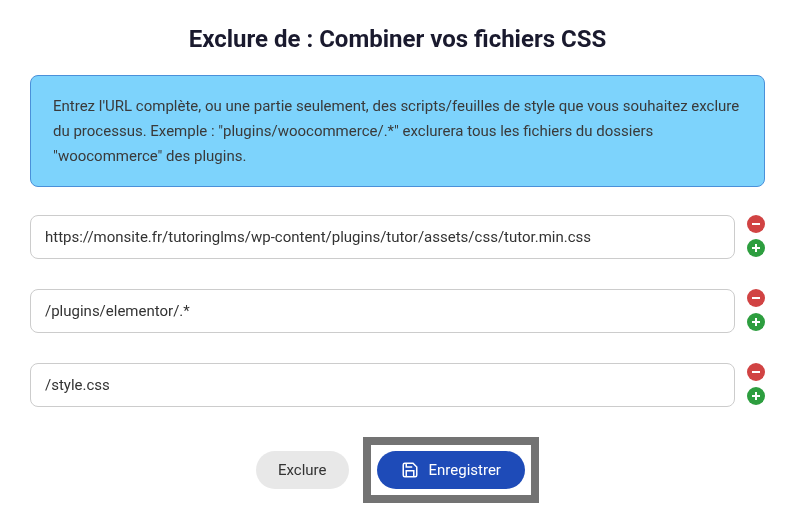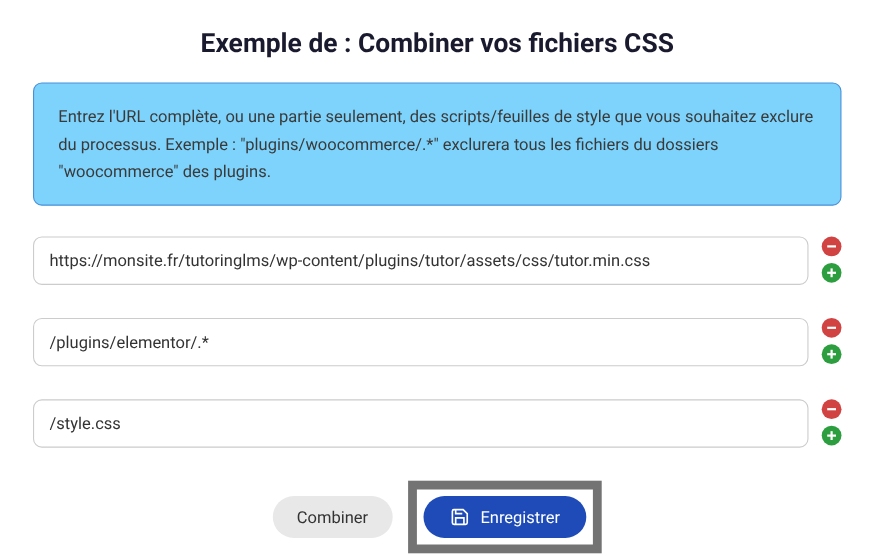--- a/index.html
+++ b/index.html
@@ -117,21 +117,21 @@
     }
     .save-btn svg {
       width: 18px;
       height: 18px;
     }
   </style>
 </head>
 <body>
 
 <div class="container">
-  <h1 class="title">Exemple de : Combiner vos fichiers CSS</h1>
+  <h1 class="title">Exclure de : Combiner vos fichiers CSS</h1>
 
   <div class="info-box">Entrez l'URL complète, ou une partie seulement, des scripts/feuilles de style que vous souhaitez exclure du processus. Exemple : "plugins/woocommerce/.*" exclurera tous les fichiers du dossiers "woocommerce" des plugins.</div>
 
   <div class="input-row">
     <input type="text" class="input-field" value="https://monsite.fr/tutoringlms/wp-content/plugins/tutor/assets/css/tutor.min.css" style="">
     <div class="icon-stack">
       <button class="circle-btn minus">
         <svg viewBox="0 0 10 10">
             <rect x="1" y="4" width="8" height="2" fill="#fff"></rect>
           </svg>
@@ -173,21 +173,21 @@
       <button class="circle-btn plus">
         <svg viewBox="0 0 10 10">
             <rect x="1" y="4" width="8" height="2" fill="#fff"></rect>
             <rect x="4" y="1" width="2" height="8" fill="#fff"></rect>
           </svg>
       </button>
     </div>
   </div>
 
   <div class="footer">
-    <button class="cancel-btn">Combiner</button>
+    <button class="cancel-btn">Exclure</button>
     <div class="save-wrapper">
       <button class="save-btn">
         <svg viewBox="0 0 24 24" fill="none" stroke="#fff" stroke-width="2">
           <path d="M19 21H5a2 2 0 0 1-2-2V5a2 2 0 0 1 2-2h11l5 5v11a2 2 0 0 1-2 2z"></path>
           <polyline points="17 21 17 13 7 13 7 21"></polyline>
           <polyline points="7 3 7 8 15 8"></polyline>
         </svg>
         <span>Enregistrer</span>
       </button>
     </div>

